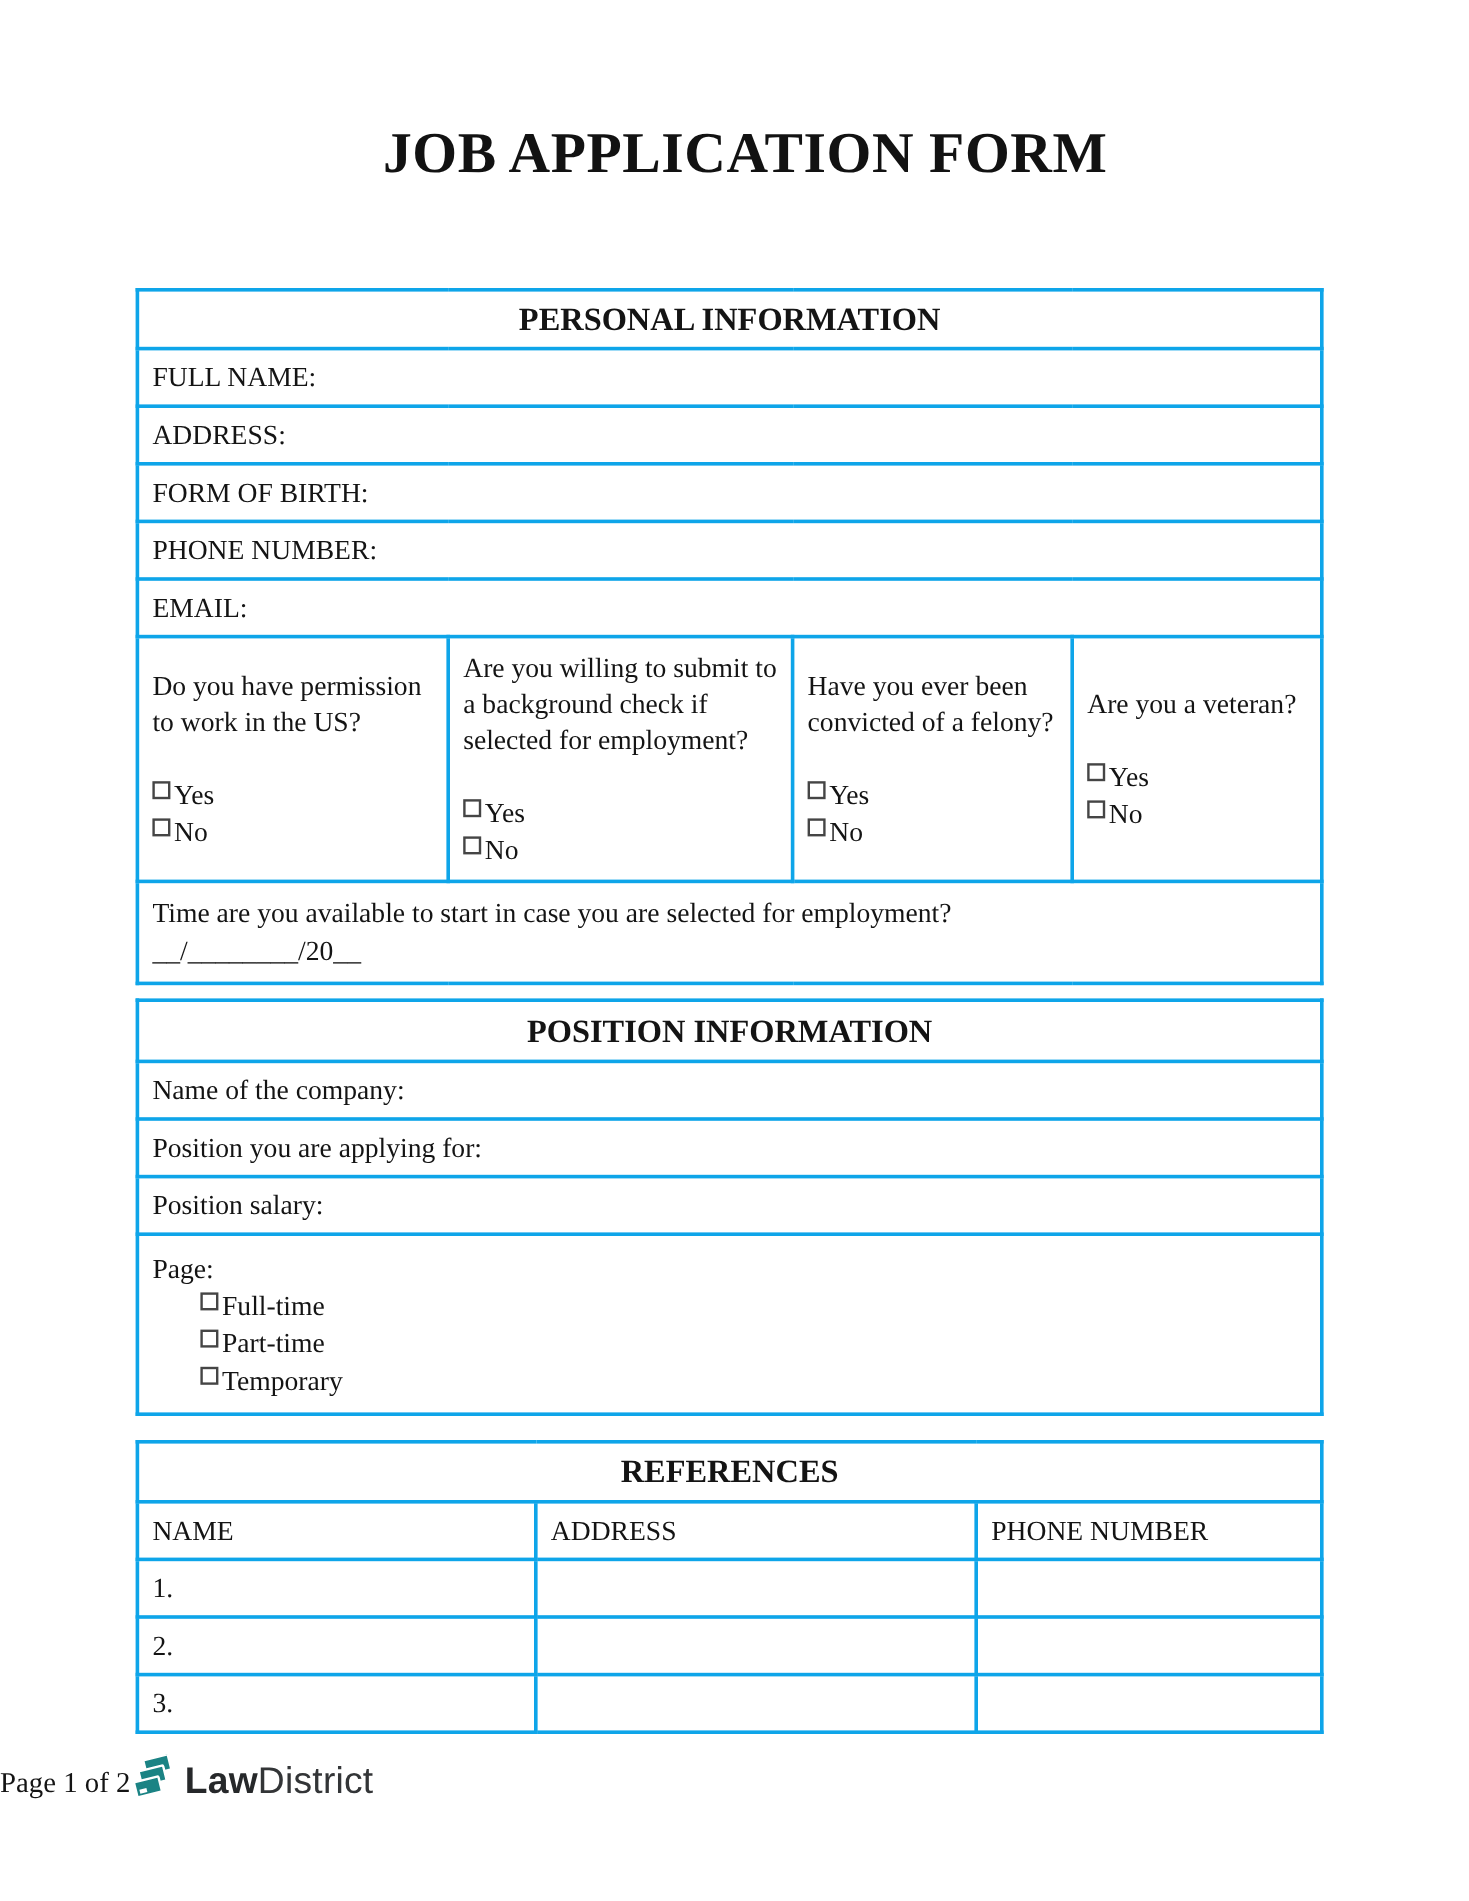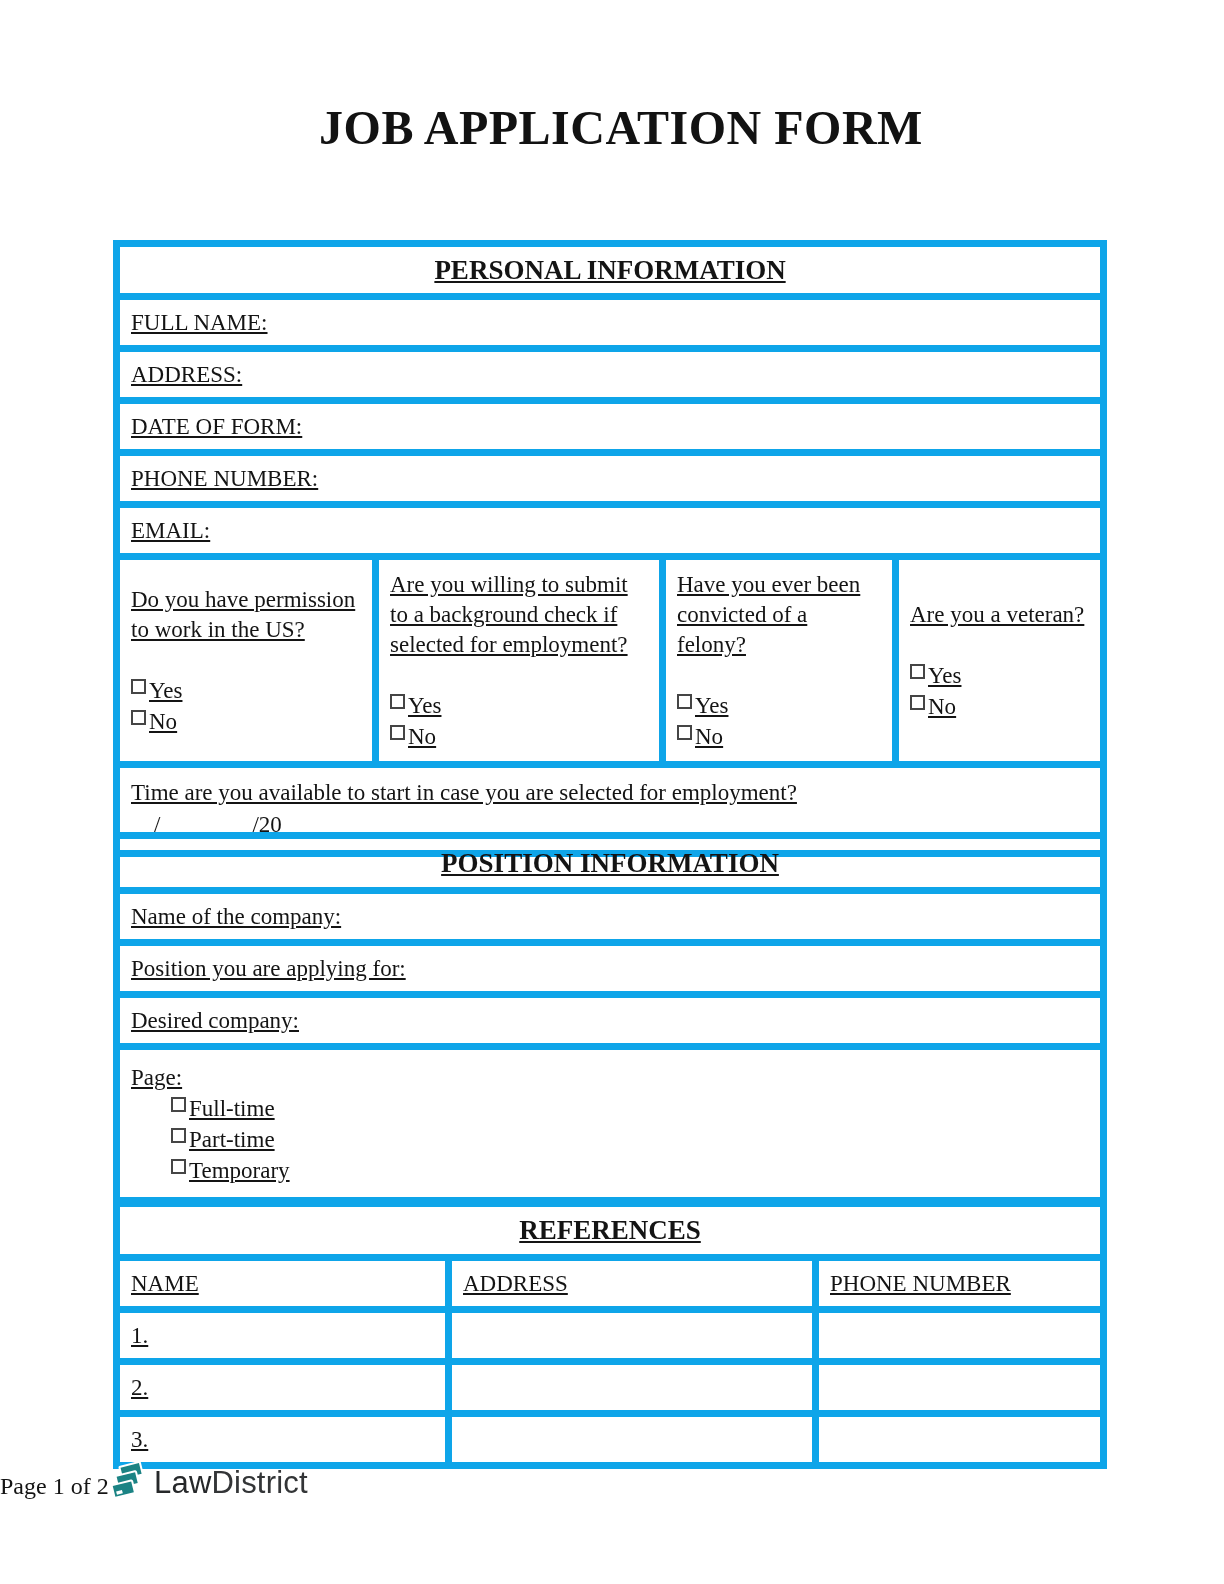--- a/index.html
+++ b/index.html
@@ -18,25 +18,24 @@
     font-size:48px;font-weight:bold;
     letter-spacing:0.5px;
     margin:0;
   }
   table.formtbl{
     position:absolute;left:113px;width:987px;
     border-collapse:collapse;table-layout:fixed;
     font-size:23px;color:#141414;
   }
   table.formtbl td{
-    border:7px solid #0ea5e9;
+    border:3px solid #0ea5e9;
     padding:0 11px;
     vertical-align:middle;
     overflow:hidden;
-    text-decoration:underline;
   }
   td.section-hdr{
     text-align:center;font-weight:bold;font-size:27px;
     height:46px;
   }
   td.field-row{height:45px;}
   td.q-cell{
     vertical-align:top;
     padding-top:8px;
     line-height:30px;
@@ -66,21 +65,21 @@
   #tbl-personal{top:240px;}
   #tbl-position{top:832px;}
   #tbl-references{top:1200px;}
   .footer-logo{
     position:absolute;left:110px;top:1462px;
     display:flex;align-items:center;
     font-family:"Liberation Sans","DejaVu Sans",sans-serif;
   }
   .logo-icon{display:inline-block;margin-right:6px;}
   .logo-text{font-size:31px;color:#26282a;letter-spacing:0.2px;}
-  .logo-text .bold{font-weight:normal;}
+  .logo-text .bold{font-weight:bold;}
   .logo-text .reg{font-weight:normal;color:#333537;}
   .page-num{
     position:absolute;top:1473px;left:0;width:100%;
     text-align:left;font-size:24px;color:#141414;
   }
 </style>
 </head>
 <body>
 
 <div class="page">
@@ -98,21 +97,21 @@
         <tr>
           <td class="section-hdr" colspan="4">PERSONAL INFORMATION</td>
         </tr>
     <tr>
           <td class="field-row" colspan="4"><span>FULL NAME:</span></td>
         </tr>
     <tr>
           <td class="field-row" colspan="4"><span>ADDRESS:</span></td>
         </tr>
     <tr>
-          <td class="field-row" colspan="4"><span>DATE OF FORM:</span></td>
+          <td class="field-row" colspan="4"><span>FORM OF BIRTH:</span></td>
         </tr>
     <tr>
           <td class="field-row" colspan="4"><span>PHONE NUMBER:</span></td>
         </tr>
     <tr>
           <td class="field-row" colspan="4"><span>EMAIL:</span></td>
         </tr>
     <tr>
       <td class="q-cell">
         <div>Do you have permission to work in the US?</div>
@@ -160,21 +159,21 @@
         <tr>
           <td class="section-hdr" style="height:48px">POSITION INFORMATION</td>
         </tr>
     <tr>
           <td class="field-row"><span>Name of the company:</span></td>
         </tr>
     <tr>
           <td class="field-row"><span>Position you are applying for:</span></td>
         </tr>
     <tr>
-          <td class="field-row"><span>Desired company:</span></td>
+          <td class="field-row"><span>Position salary:</span></td>
         </tr>
     <tr>
       <td class="time-cell">
         <div>Page:</div>
         <div class="time-opts">
           <div class="opt-line"><span class="cb"></span><span>Full-time</span></div>
           <div class="opt-line"><span class="cb"></span><span>Part-time</span></div>
           <div class="opt-line"><span class="cb"></span><span>Temporary</span></div>
         </div>
       </td>

